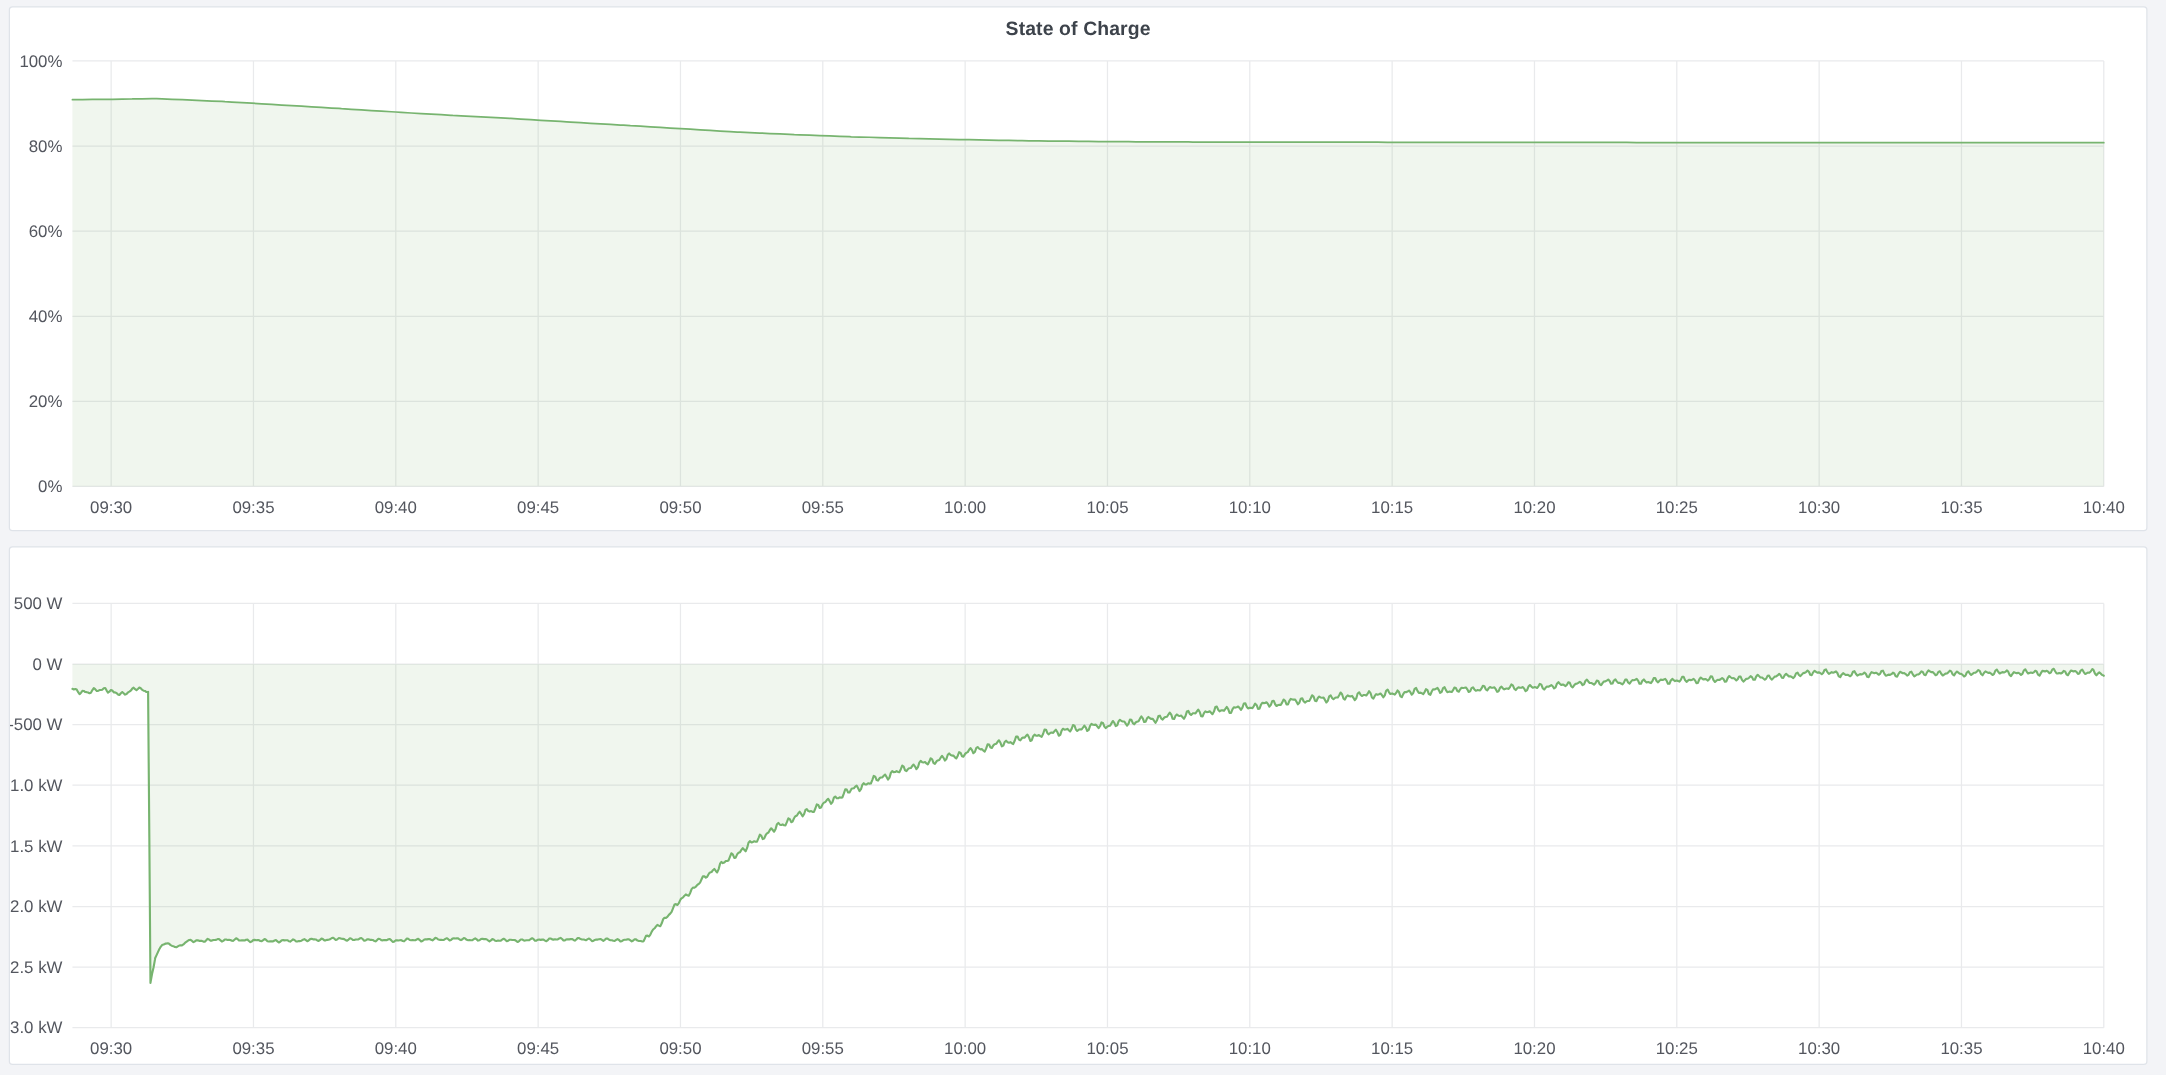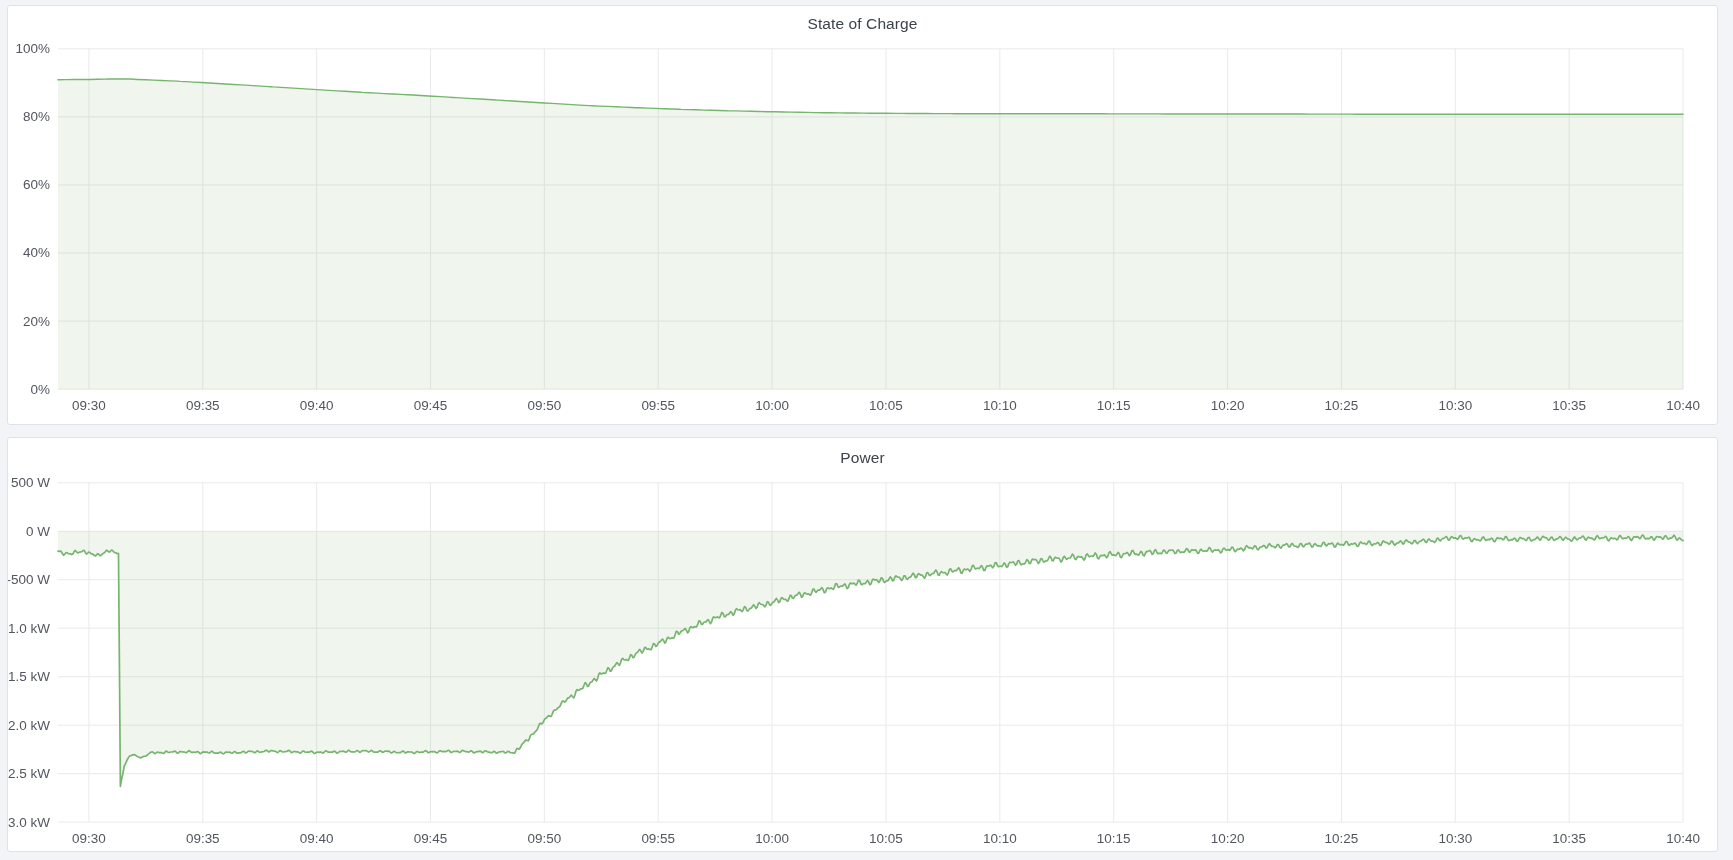--- a/index.html
+++ b/index.html
@@ -9,21 +9,21 @@
     font-family:"Liberation Sans",sans-serif;
   }
   .panel{
     position:absolute;left:7px;width:1711px;box-sizing:border-box;
     background:#ffffff;border:1px solid #dfe3e9;border-radius:3px;
   }
   .panel--soc{top:5px;height:420px;}
   .panel--power{top:437px;height:415px;}
   .panel-title{
     position:absolute;left:0;width:100%;text-align:center;
-    font-size:15.5px;font-weight:400;color:#3d434b;letter-spacing:.1px;
+    font-size:15.5px;font-weight:700;color:#3d434b;letter-spacing:.1px;
     cursor:pointer;user-select:none;
   }
   .panel--soc .panel-title{top:9px;}
   .panel--power .panel-title{top:11px;}
   svg.chart{position:absolute;left:0;top:0;width:100%;height:100%;display:block;}
   svg.chart text{font-family:"Liberation Sans",sans-serif;}
 </style>
 </head>
 <body>
 
@@ -77,21 +77,20 @@
         <text x="1449" y="406">10:30</text>
         <text x="1563" y="406">10:35</text>
         <text x="1677" y="406">10:40</text>
       </g>
       <path d="M50,385.0 L50.0,74.1 L58.0,74.0 L66.0,73.9 L73.9,73.9 L81.0,73.8 L81.9,73.8 L89.9,73.6 L97.9,73.5 L99.2,73.4 L105.9,73.4 L113.8,73.3 L117.5,73.3 L121.8,73.4 L129.8,73.8 L137.8,74.1 L138.0,74.1 L145.8,74.5 L153.7,74.8 L161.7,75.2 L169.7,75.5 L172.2,75.7 L177.7,76.0 L185.7,76.5 L193.6,76.9 L201.6,77.4 L209.6,77.9 L217.6,78.4 L217.8,78.4 L225.6,78.9 L233.5,79.3 L241.5,79.8 L249.5,80.3 L257.5,80.8 L263.4,81.1 L265.5,81.3 L273.4,81.8 L281.4,82.3 L289.4,82.8 L297.4,83.3 L305.4,83.8 L309.0,84.0 L313.3,84.3 L321.3,84.8 L329.3,85.3 L337.3,85.7 L345.3,86.2 L353.2,86.7 L354.6,86.8 L361.2,87.1 L369.2,87.5 L377.2,88.0 L385.2,88.4 L393.1,88.8 L400.2,89.2 L401.1,89.2 L409.1,89.7 L417.1,90.2 L425.1,90.7 L433.0,91.1 L441.0,91.6 L445.8,91.9 L449.0,92.1 L457.0,92.6 L465.0,93.1 L472.9,93.5 L480.9,94.0 L488.9,94.5 L491.4,94.6 L496.9,95.0 L504.9,95.4 L512.8,95.9 L520.8,96.4 L528.8,96.9 L536.8,97.4 L537.0,97.4 L544.8,97.8 L552.7,98.3 L560.7,98.8 L568.7,99.3 L576.7,99.8 L582.6,100.1 L584.7,100.2 L592.6,100.6 L600.6,100.9 L608.6,101.3 L616.6,101.6 L624.6,102.0 L628.2,102.2 L632.5,102.3 L640.5,102.6 L648.5,102.9 L656.5,103.2 L664.5,103.5 L672.4,103.8 L673.8,103.9 L680.4,104.1 L688.4,104.3 L696.4,104.6 L704.4,104.8 L712.3,105.0 L719.4,105.2 L720.3,105.3 L728.3,105.4 L736.3,105.6 L744.3,105.8 L752.2,106.0 L760.2,106.2 L765.0,106.3 L768.2,106.3 L776.2,106.5 L784.2,106.6 L792.1,106.8 L800.1,106.9 L808.1,107.1 L810.6,107.1 L816.1,107.2 L824.1,107.3 L832.0,107.4 L840.0,107.5 L848.0,107.5 L856.0,107.6 L856.2,107.6 L864.0,107.7 L871.9,107.8 L879.9,107.8 L887.9,107.9 L895.9,107.9 L901.8,108.0 L903.9,108.0 L911.8,108.0 L919.8,108.0 L927.8,108.1 L935.8,108.1 L943.8,108.1 L947.4,108.2 L951.7,108.2 L959.7,108.2 L967.7,108.2 L975.7,108.3 L983.7,108.3 L991.6,108.3 L993.0,108.3 L999.6,108.3 L1007.6,108.3 L1015.6,108.3 L1023.6,108.3 L1031.5,108.3 L1039.5,108.3 L1047.5,108.3 L1055.5,108.3 L1063.5,108.3 L1071.4,108.3 L1079.4,108.3 L1084.2,108.3 L1087.4,108.3 L1095.4,108.3 L1103.4,108.4 L1111.3,108.4 L1119.3,108.4 L1127.3,108.4 L1135.3,108.4 L1143.3,108.4 L1151.2,108.4 L1159.2,108.5 L1167.2,108.5 L1175.2,108.5 L1175.4,108.5 L1183.2,108.5 L1191.1,108.5 L1199.1,108.5 L1207.1,108.5 L1215.1,108.5 L1223.1,108.5 L1231.0,108.5 L1239.0,108.5 L1247.0,108.5 L1255.0,108.5 L1263.0,108.5 L1266.6,108.5 L1270.9,108.5 L1278.9,108.5 L1286.9,108.5 L1294.9,108.5 L1302.9,108.6 L1310.8,108.6 L1318.8,108.6 L1326.8,108.6 L1334.8,108.6 L1342.8,108.6 L1350.7,108.7 L1357.8,108.7 L1358.7,108.7 L1366.7,108.7 L1374.7,108.7 L1382.7,108.7 L1390.6,108.7 L1398.6,108.7 L1406.6,108.7 L1414.6,108.7 L1422.6,108.7 L1430.5,108.7 L1438.5,108.7 L1446.5,108.7 L1449.0,108.7 L1454.5,108.7 L1462.5,108.7 L1470.4,108.7 L1478.4,108.7 L1486.4,108.7 L1494.4,108.7 L1502.4,108.7 L1510.3,108.7 L1518.3,108.7 L1526.3,108.7 L1534.3,108.7 L1542.3,108.7 L1550.2,108.7 L1558.2,108.7 L1563.0,108.7 L1566.2,108.7 L1574.2,108.7 L1582.2,108.7 L1590.1,108.7 L1598.1,108.7 L1606.1,108.7 L1614.1,108.7 L1622.1,108.7 L1630.0,108.7 L1638.0,108.7 L1646.0,108.7 L1654.0,108.7 L1662.0,108.7 L1669.9,108.7 L1677.0,108.7 L1677,385.0 Z" fill="rgba(116,177,103,0.11)" stroke="none"></path>
       <path d="M50.0,74.1 L58.0,74.0 L66.0,73.9 L73.9,73.9 L81.0,73.8 L81.9,73.8 L89.9,73.6 L97.9,73.5 L99.2,73.4 L105.9,73.4 L113.8,73.3 L117.5,73.3 L121.8,73.4 L129.8,73.8 L137.8,74.1 L138.0,74.1 L145.8,74.5 L153.7,74.8 L161.7,75.2 L169.7,75.5 L172.2,75.7 L177.7,76.0 L185.7,76.5 L193.6,76.9 L201.6,77.4 L209.6,77.9 L217.6,78.4 L217.8,78.4 L225.6,78.9 L233.5,79.3 L241.5,79.8 L249.5,80.3 L257.5,80.8 L263.4,81.1 L265.5,81.3 L273.4,81.8 L281.4,82.3 L289.4,82.8 L297.4,83.3 L305.4,83.8 L309.0,84.0 L313.3,84.3 L321.3,84.8 L329.3,85.3 L337.3,85.7 L345.3,86.2 L353.2,86.7 L354.6,86.8 L361.2,87.1 L369.2,87.5 L377.2,88.0 L385.2,88.4 L393.1,88.8 L400.2,89.2 L401.1,89.2 L409.1,89.7 L417.1,90.2 L425.1,90.7 L433.0,91.1 L441.0,91.6 L445.8,91.9 L449.0,92.1 L457.0,92.6 L465.0,93.1 L472.9,93.5 L480.9,94.0 L488.9,94.5 L491.4,94.6 L496.9,95.0 L504.9,95.4 L512.8,95.9 L520.8,96.4 L528.8,96.9 L536.8,97.4 L537.0,97.4 L544.8,97.8 L552.7,98.3 L560.7,98.8 L568.7,99.3 L576.7,99.8 L582.6,100.1 L584.7,100.2 L592.6,100.6 L600.6,100.9 L608.6,101.3 L616.6,101.6 L624.6,102.0 L628.2,102.2 L632.5,102.3 L640.5,102.6 L648.5,102.9 L656.5,103.2 L664.5,103.5 L672.4,103.8 L673.8,103.9 L680.4,104.1 L688.4,104.3 L696.4,104.6 L704.4,104.8 L712.3,105.0 L719.4,105.2 L720.3,105.3 L728.3,105.4 L736.3,105.6 L744.3,105.8 L752.2,106.0 L760.2,106.2 L765.0,106.3 L768.2,106.3 L776.2,106.5 L784.2,106.6 L792.1,106.8 L800.1,106.9 L808.1,107.1 L810.6,107.1 L816.1,107.2 L824.1,107.3 L832.0,107.4 L840.0,107.5 L848.0,107.5 L856.0,107.6 L856.2,107.6 L864.0,107.7 L871.9,107.8 L879.9,107.8 L887.9,107.9 L895.9,107.9 L901.8,108.0 L903.9,108.0 L911.8,108.0 L919.8,108.0 L927.8,108.1 L935.8,108.1 L943.8,108.1 L947.4,108.2 L951.7,108.2 L959.7,108.2 L967.7,108.2 L975.7,108.3 L983.7,108.3 L991.6,108.3 L993.0,108.3 L999.6,108.3 L1007.6,108.3 L1015.6,108.3 L1023.6,108.3 L1031.5,108.3 L1039.5,108.3 L1047.5,108.3 L1055.5,108.3 L1063.5,108.3 L1071.4,108.3 L1079.4,108.3 L1084.2,108.3 L1087.4,108.3 L1095.4,108.3 L1103.4,108.4 L1111.3,108.4 L1119.3,108.4 L1127.3,108.4 L1135.3,108.4 L1143.3,108.4 L1151.2,108.4 L1159.2,108.5 L1167.2,108.5 L1175.2,108.5 L1175.4,108.5 L1183.2,108.5 L1191.1,108.5 L1199.1,108.5 L1207.1,108.5 L1215.1,108.5 L1223.1,108.5 L1231.0,108.5 L1239.0,108.5 L1247.0,108.5 L1255.0,108.5 L1263.0,108.5 L1266.6,108.5 L1270.9,108.5 L1278.9,108.5 L1286.9,108.5 L1294.9,108.5 L1302.9,108.6 L1310.8,108.6 L1318.8,108.6 L1326.8,108.6 L1334.8,108.6 L1342.8,108.6 L1350.7,108.7 L1357.8,108.7 L1358.7,108.7 L1366.7,108.7 L1374.7,108.7 L1382.7,108.7 L1390.6,108.7 L1398.6,108.7 L1406.6,108.7 L1414.6,108.7 L1422.6,108.7 L1430.5,108.7 L1438.5,108.7 L1446.5,108.7 L1449.0,108.7 L1454.5,108.7 L1462.5,108.7 L1470.4,108.7 L1478.4,108.7 L1486.4,108.7 L1494.4,108.7 L1502.4,108.7 L1510.3,108.7 L1518.3,108.7 L1526.3,108.7 L1534.3,108.7 L1542.3,108.7 L1550.2,108.7 L1558.2,108.7 L1563.0,108.7 L1566.2,108.7 L1574.2,108.7 L1582.2,108.7 L1590.1,108.7 L1598.1,108.7 L1606.1,108.7 L1614.1,108.7 L1622.1,108.7 L1630.0,108.7 L1638.0,108.7 L1646.0,108.7 L1654.0,108.7 L1662.0,108.7 L1669.9,108.7 L1677.0,108.7" fill="none" stroke="#77b46f" stroke-width="1.4" stroke-linejoin="round" stroke-linecap="round"></path>
     </svg>
 </div>
 
 <div class="panel panel--power">
-  <div class="panel-title">Power</div>
   <svg class="chart" id="chart-1" viewBox="0 0 1711 415" preserveAspectRatio="none">
       <g stroke="#e9eaec" stroke-width="1">
         <line x1="50" y1="45.0" x2="1677" y2="45.0"></line>
         <line x1="50" y1="93.7" x2="1677" y2="93.7"></line>
         <line x1="50" y1="142.4" x2="1677" y2="142.4"></line>
         <line x1="50" y1="191.1" x2="1677" y2="191.1"></line>
         <line x1="50" y1="239.9" x2="1677" y2="239.9"></line>
         <line x1="50" y1="288.6" x2="1677" y2="288.6"></line>
         <line x1="50" y1="337.3" x2="1677" y2="337.3"></line>
         <line x1="50" y1="386.0" x2="1677" y2="386.0"></line>

